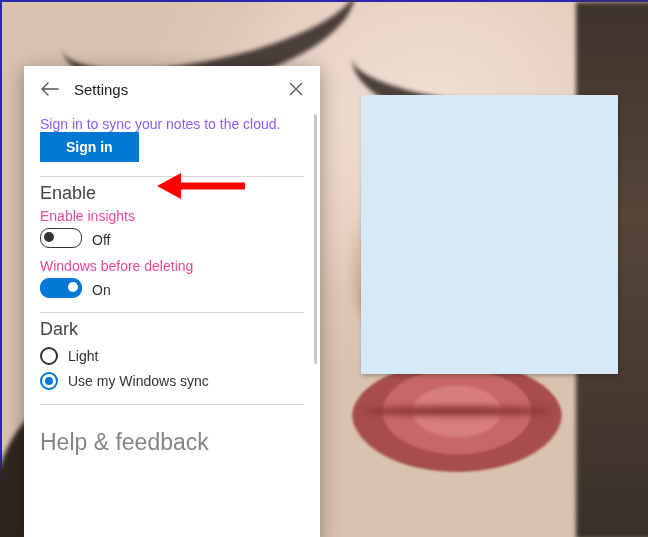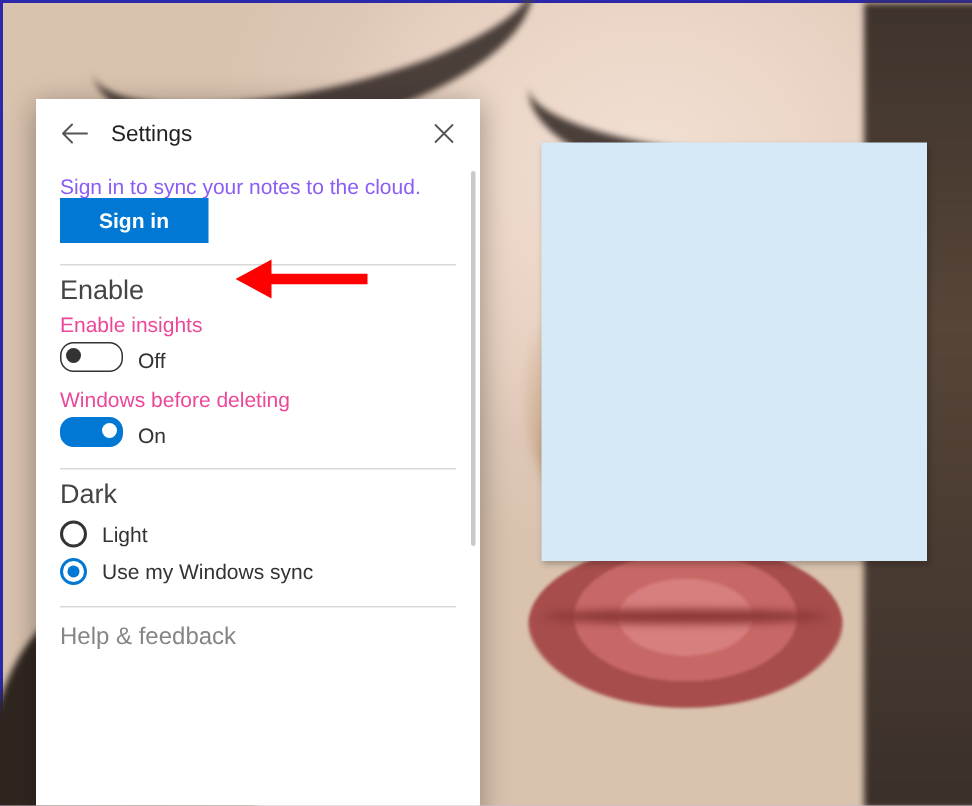--- a/index.html
+++ b/index.html
@@ -33,21 +33,21 @@
 .sw{position:relative;width:40px;height:18px;border-radius:9px;border:1px solid #333;background:#fff;cursor:pointer}
 .sw .knob{position:absolute;top:3px;left:3px;width:10px;height:10px;border-radius:50%;background:#333}
 .sw.on{background:#0078d4;border-color:#0078d4}
 .sw.on .knob{left:auto;right:3px;background:#fff}
 .state{color:#333}
 .radio-item{display:flex;align-items:center;gap:10px;margin:7px 0;cursor:pointer}
 .radio{width:18px;height:18px;border:2px solid #333;border-radius:50%;position:relative;box-sizing:border-box}
 .radio.sel{border-color:#0078d4}
 .radio.sel::after{content:"";position:absolute;left:3px;top:3px;width:8px;height:8px;border-radius:50%;background:#0078d4}
 .scroll{position:absolute;right:3px;top:48px;width:3px;height:250px;background:#c9c9c9;border-radius:2px}
-.cut{color:#444;font-size:16px;margin-top:11px;opacity:.65}
+.cut{color:#444;font-size:23px;margin-top:24px;opacity:.65}
 .arrow{position:absolute;left:155px;top:166px;pointer-events:none}
 .arrow svg{display:block}
 </style>
 </head>
 <body>
 
 <div class="viewport">
   <div class="bg">
     <div class="skin"></div>
     <div class="brow-l"></div>

